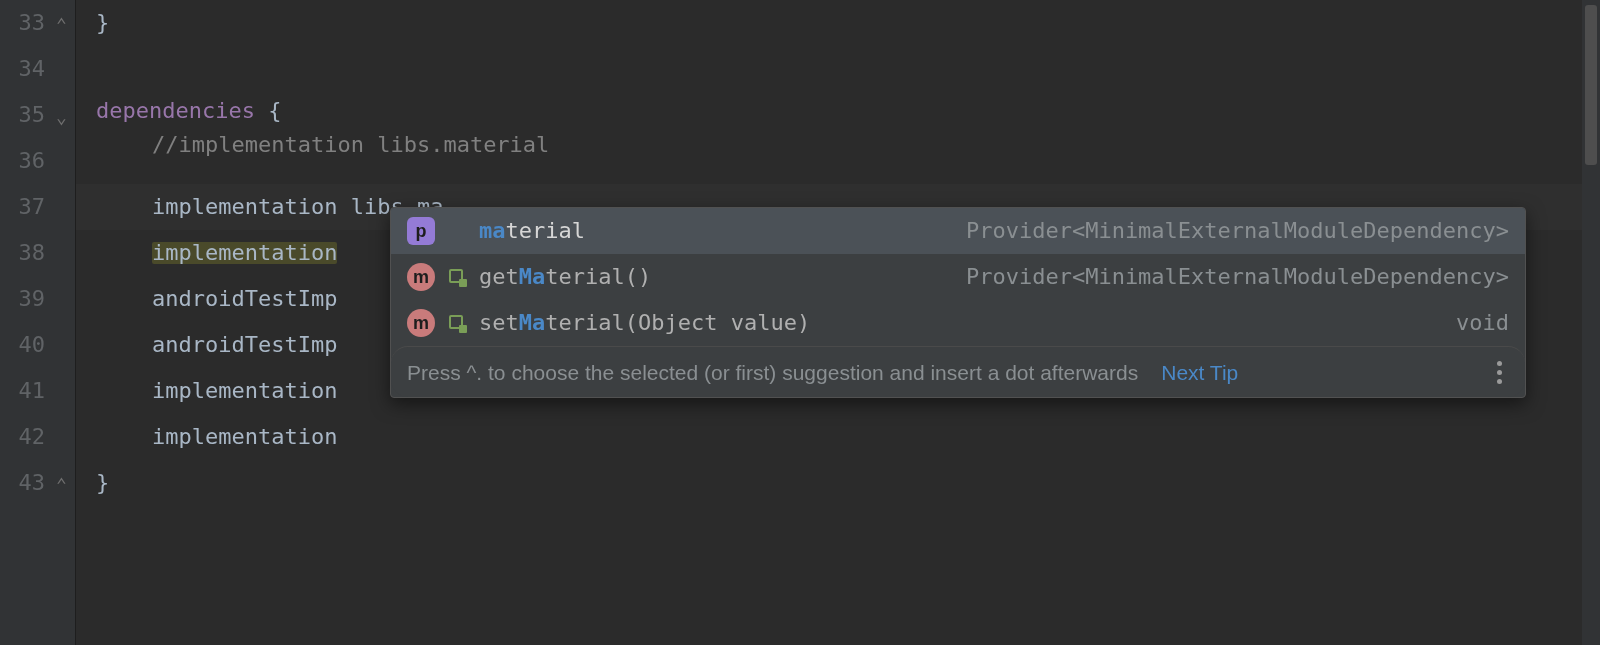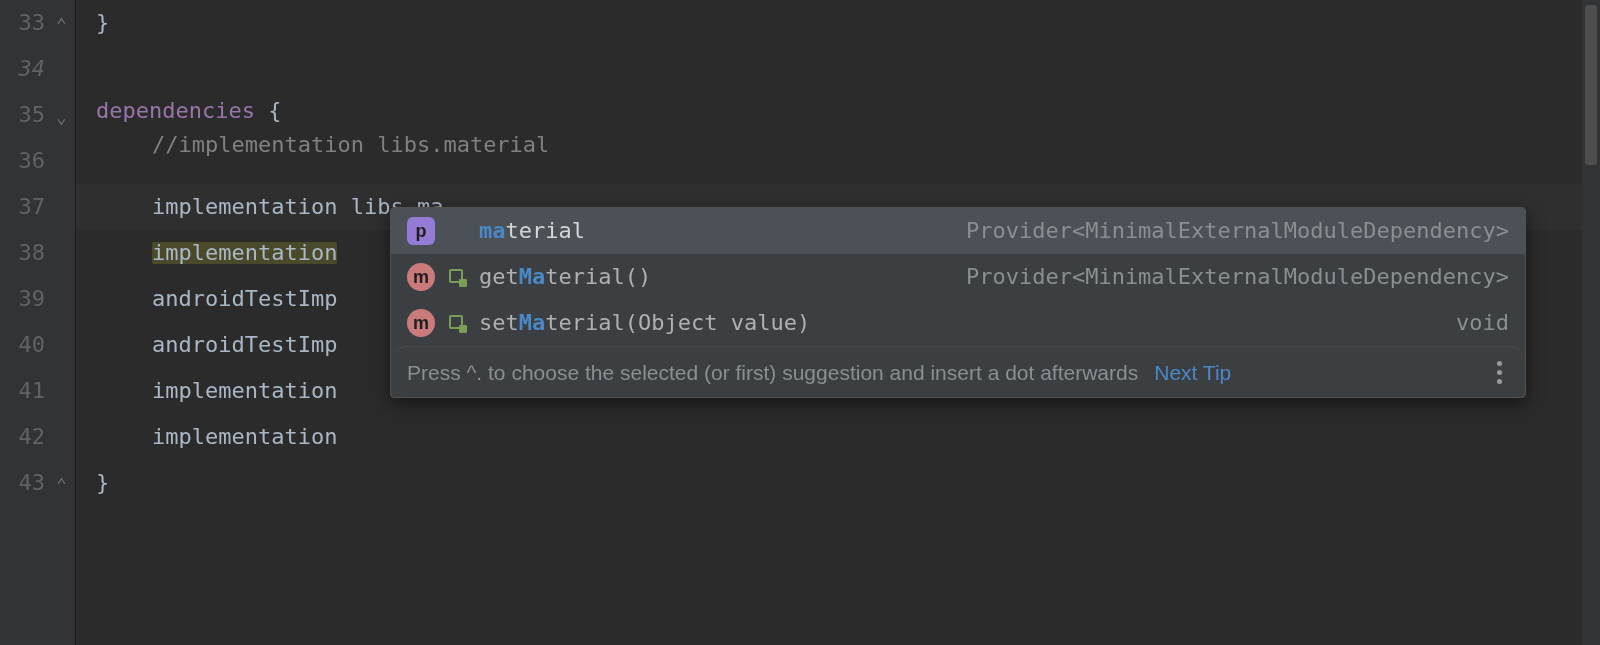--- a/index.html
+++ b/index.html
@@ -126,21 +126,21 @@
   .popup-name .match { color:#4a88c7; font-weight:600; }
   .popup-right {
     margin-left: auto;
     color: #8a8f92;
   }
   .popup-footer {
     display: flex;
     align-items: center;
     height: 50px;
     padding: 0 16px;
-    gap: 0;
+    gap: 7px;
     font-family: -apple-system, "Segoe UI", sans-serif;
     font-size: 21px;
     color: #8a8f92;
     border-top: 1px solid #4a4a4a;
     background: #3c3f41;
     border-radius: 17px;
   }
   .popup-footer .link { color:#4a88c7; margin-left: 16px; cursor:pointer; }
   .kebab {
     margin-left: auto;
@@ -167,21 +167,21 @@
     border-radius:3px;
   }
 </style>
 </head>
 <body>
 
 <div class="editor-root">
 
   <div class="gutter" id="gutter">
       <div class="gutter-line" style="position: relative;">33<span class="fold-icon" style="top: 16px; left: 56px; color: rgb(110, 110, 110); font-size: 18px;">⌃</span></div>
-      <div class="gutter-line" style="position: relative; font-style: italic;">34</div>
+      <div class="gutter-line" style="position: relative;">34</div>
       <div class="gutter-line" style="position: relative;">35<span class="fold-icon" style="top: 16px; left: 56px; color: rgb(110, 110, 110); font-size: 18px;">⌄</span></div>
       <div class="gutter-line" style="position: relative;">36</div>
       <div class="gutter-line" style="position: relative;">37</div>
       <div class="gutter-line" style="position: relative;">38</div>
       <div class="gutter-line" style="position: relative;">39</div>
       <div class="gutter-line" style="position: relative;">40</div>
       <div class="gutter-line" style="position: relative;">41</div>
       <div class="gutter-line" style="position: relative;">42</div>
       <div class="gutter-line" style="position: relative; padding-left: 40px;">43<span class="fold-icon" style="top: 16px; left: 56px; color: rgb(110, 110, 110); font-size: 18px;">⌃</span></div>
     </div>

